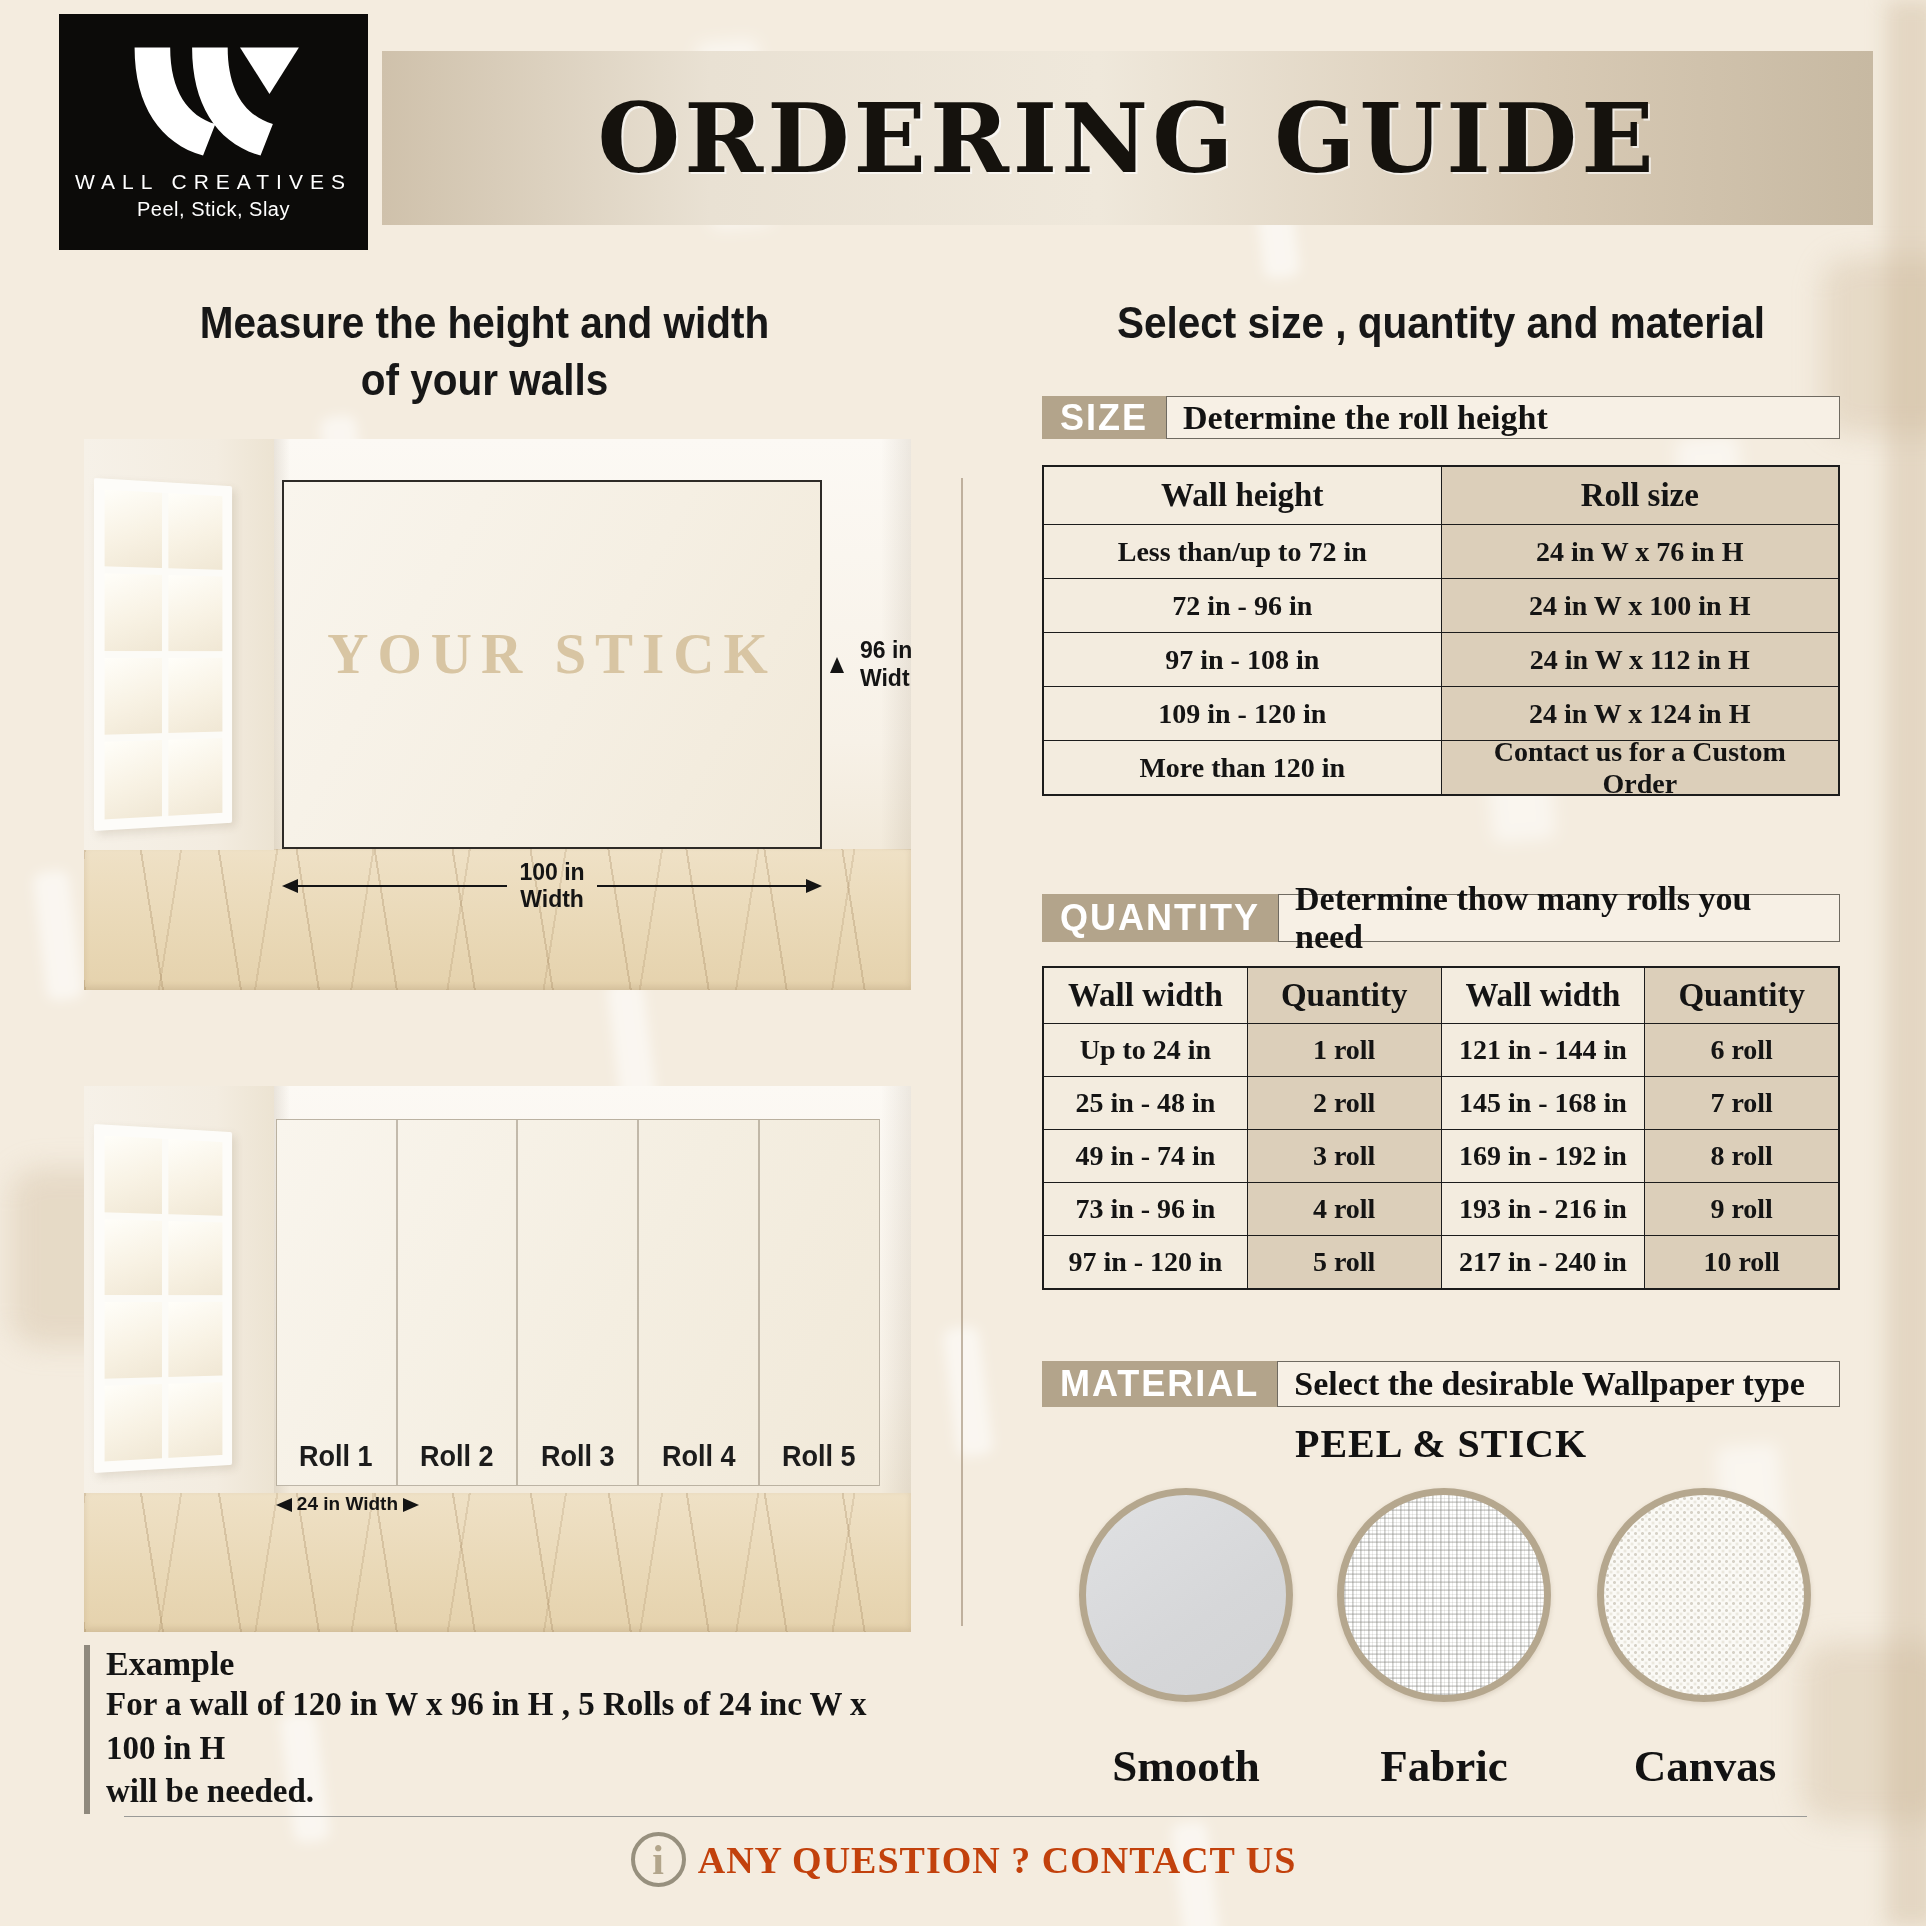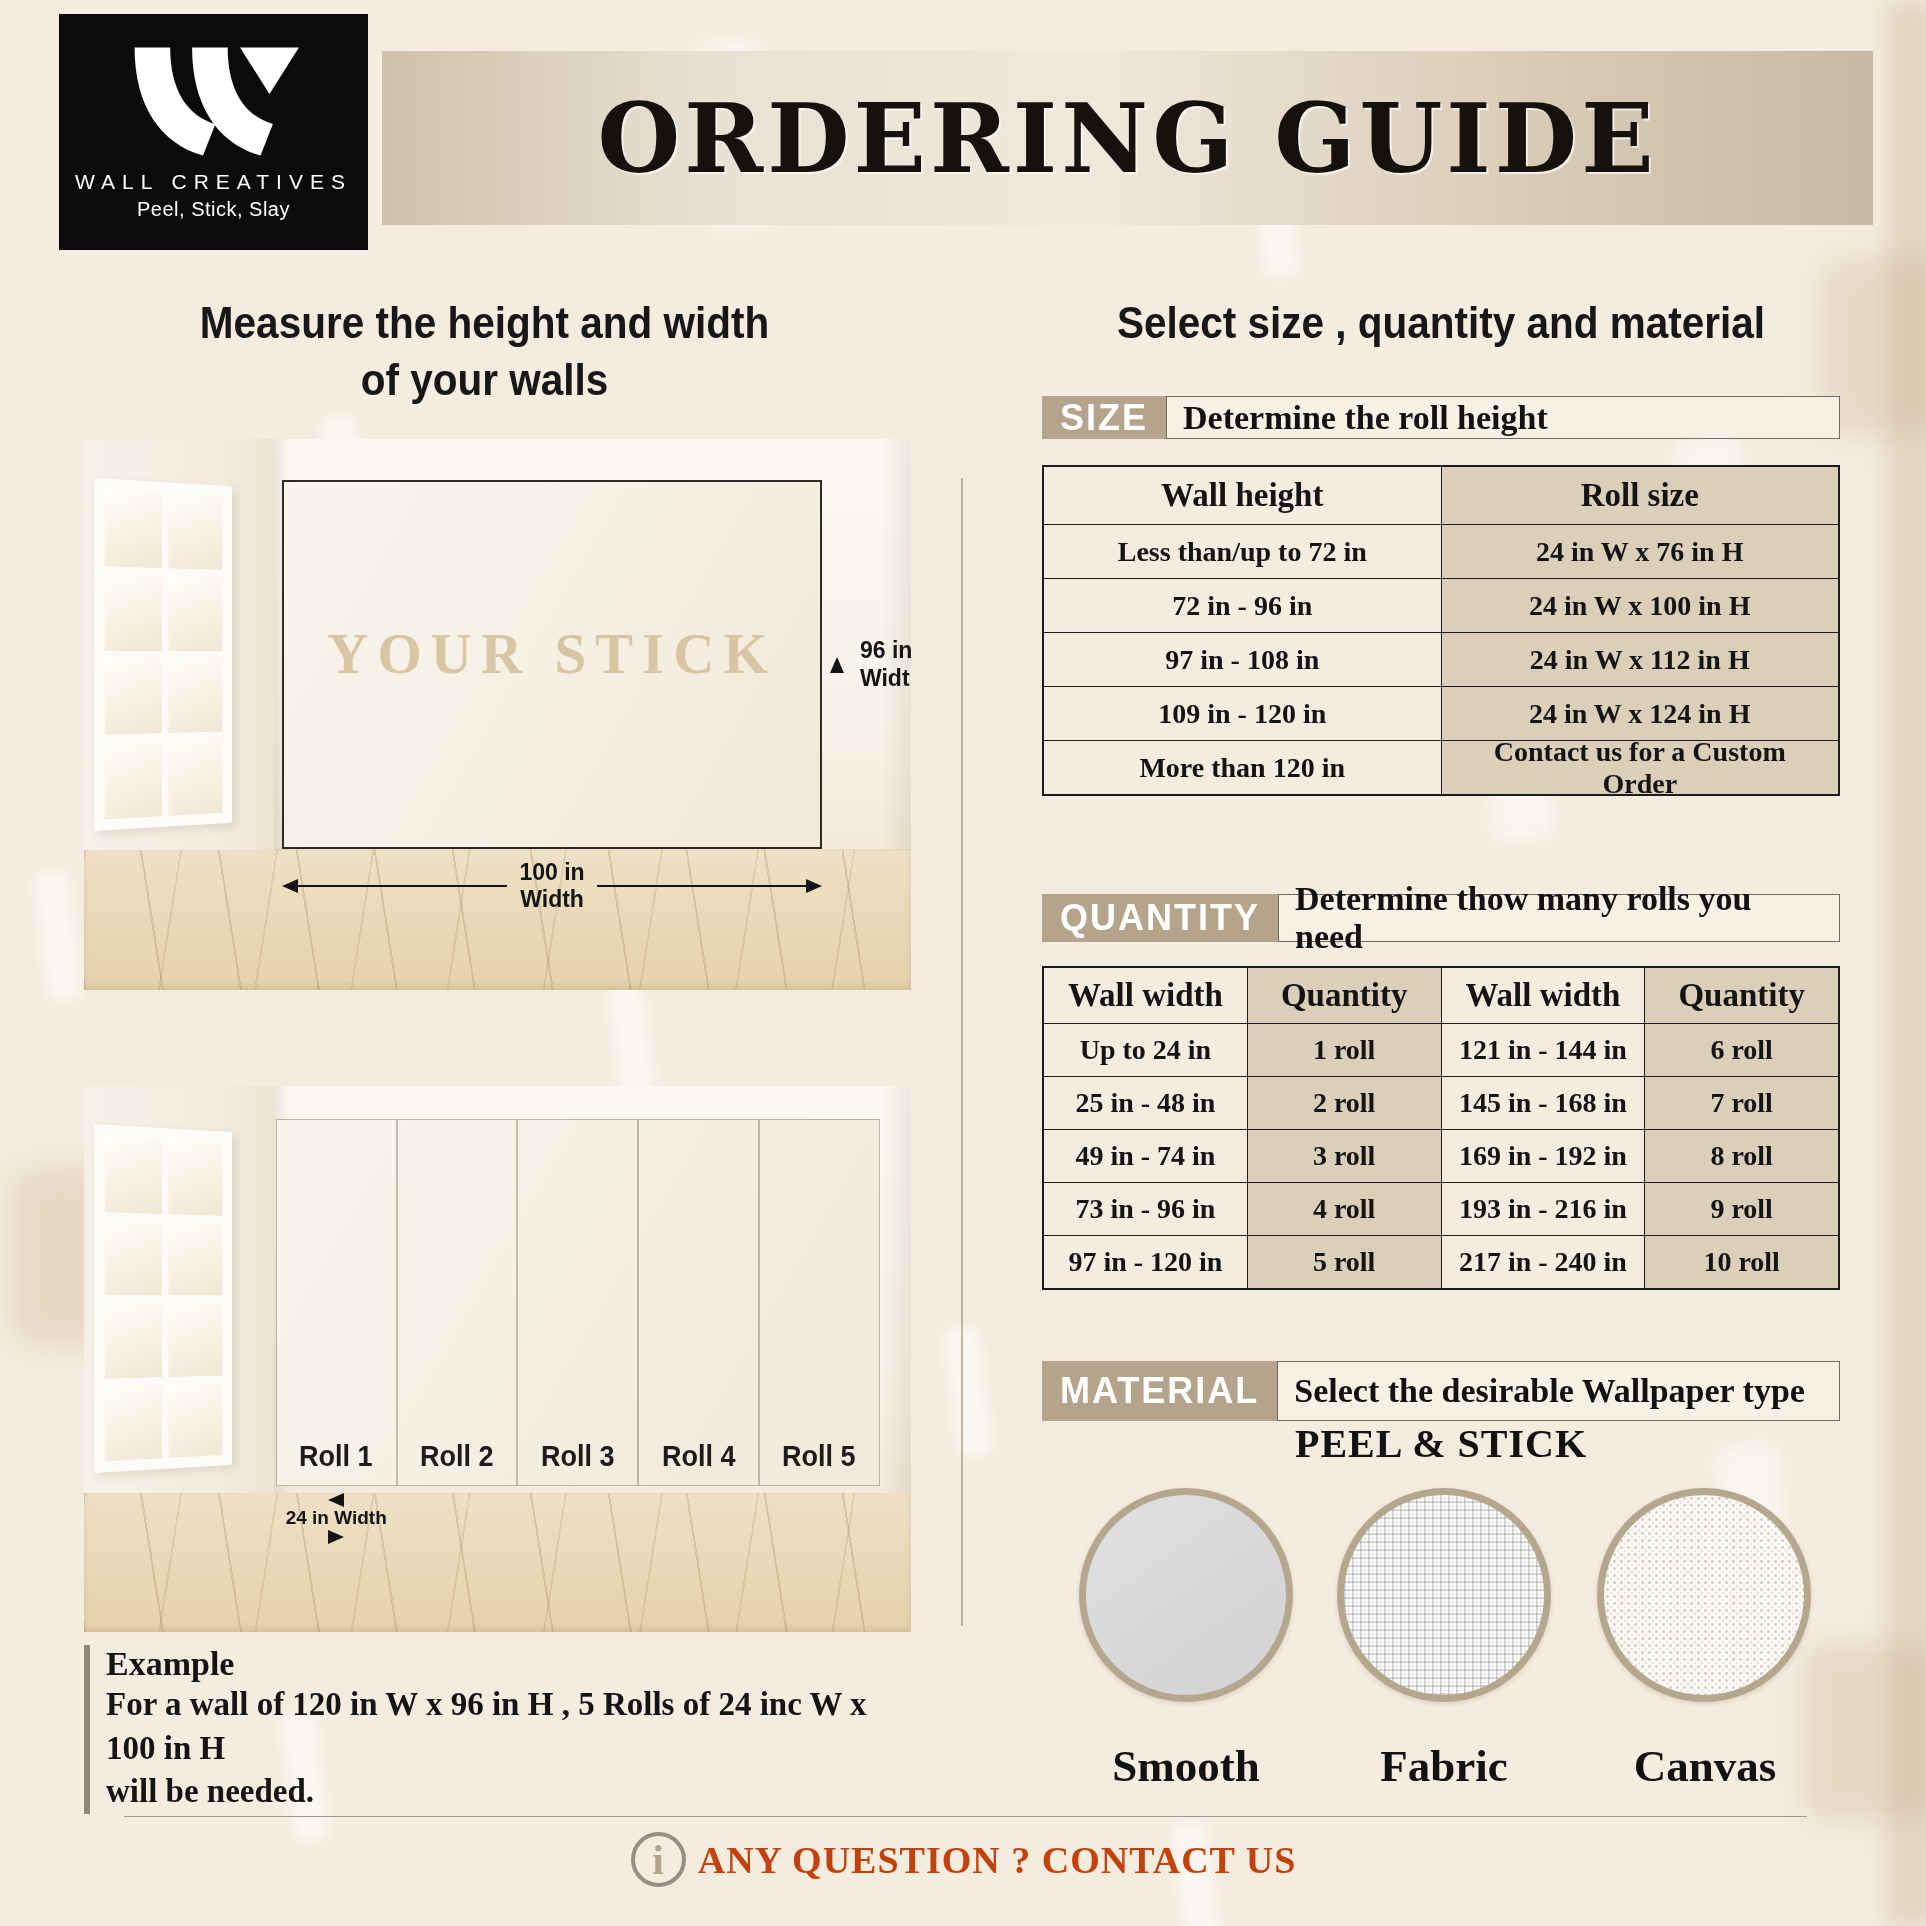--- a/index.html
+++ b/index.html
@@ -86,38 +86,38 @@
   .hdim .dlabel { transform:none; padding:0 12px; text-align:center; }
 
   
   .rolls { position:absolute; left:23.2%; top:6%; width:73%; height:67.3%;
            display:flex; border:1px solid rgba(130,118,98,.5);
            background:linear-gradient(120deg,#f9f5ed 0%, #f4eee1 55%, #f1e9d9 100%); }
   .roll-strip { flex:1; border-right:2px solid rgba(130,118,98,.45); display:flex; align-items:flex-end; justify-content:center; }
   .roll-strip:last-child { border-right:none; }
   .roll-label { font-family:"Liberation Sans",sans-serif; font-weight:700; font-size:30px; color:#1c1c1c;
                 margin-bottom:12px; transform:scaleX(.9); white-space:nowrap; }
-  .dim24 { position:absolute; left:23.2%; top:74.6%; width:14.6%; display:flex; align-items:center;flex-direction:column; }
+  .dim24 { position:absolute; left:23.2%; top:74.6%; width:14.6%; display:flex; align-items:center; }
   .dim24 .line-h { height:2px; background:#141414; flex:1; }
   .dim24 .dlabel { transform:none; padding:0 5px; font-size:19px; white-space:nowrap; }
 
   
   .example { position:absolute; left:84px; top:1645px; width:792px; border-left:6px solid #8f897d; padding-left:16px; }
   .example .ex-title { font-family:"Liberation Serif",serif; font-weight:700; font-size:34px; color:#141414; }
   .example .ex-line { font-family:"Liberation Serif",serif; font-weight:700; font-size:33px; color:#141414; line-height:1.32; }
 
   
   .tag-row { position:absolute; left:1042px; width:798px; display:flex; align-items:stretch; }
   .tag { background:#b3a48b; color:#fff; font-family:"Liberation Sans",sans-serif; font-weight:600;
          font-size:36px; letter-spacing:2px; display:flex; align-items:center; padding:0 18px; transform:none; }
   .tag-desc { flex:1; background:#f7f0e5; border:1px solid #6f6a61; display:flex; align-items:center;
               padding:0 16px; font-family:"Liberation Serif",serif; font-weight:700; font-size:34px; color:#121212; }
   .tag-row.size { top:396px; height:43px; }
   .tag-row.qty { top:894px; height:48px; }
-  .tag-row.mat { top:1361px; height:60px; }
+  .tag-row.mat { top:1361px; height:46px; }
 
   .tbl { position:absolute; left:1042px; width:798px; display:grid; border:2px solid #1c1c1c; background:#1c1c1c; gap:1px; }
   .tbl .cell { display:flex; align-items:center; justify-content:center; text-align:center;
                font-family:"Liberation Serif",serif; font-weight:700; color:#141414; padding:0 14px; }
   .cell.light { background:#f3ecdf; }
   .cell.tan { background:#dccfba; }
   .cell.h { font-size:33px; }
   .cell.d { font-size:28px; }
   .tbl.size { top:465px; grid-template-columns:1fr 1fr; grid-template-rows:57px repeat(5,53px); }
   .tbl.qty { top:966px; grid-template-columns:1fr 0.95fr 1fr 0.95fr; grid-template-rows:55px repeat(5,52px); }

